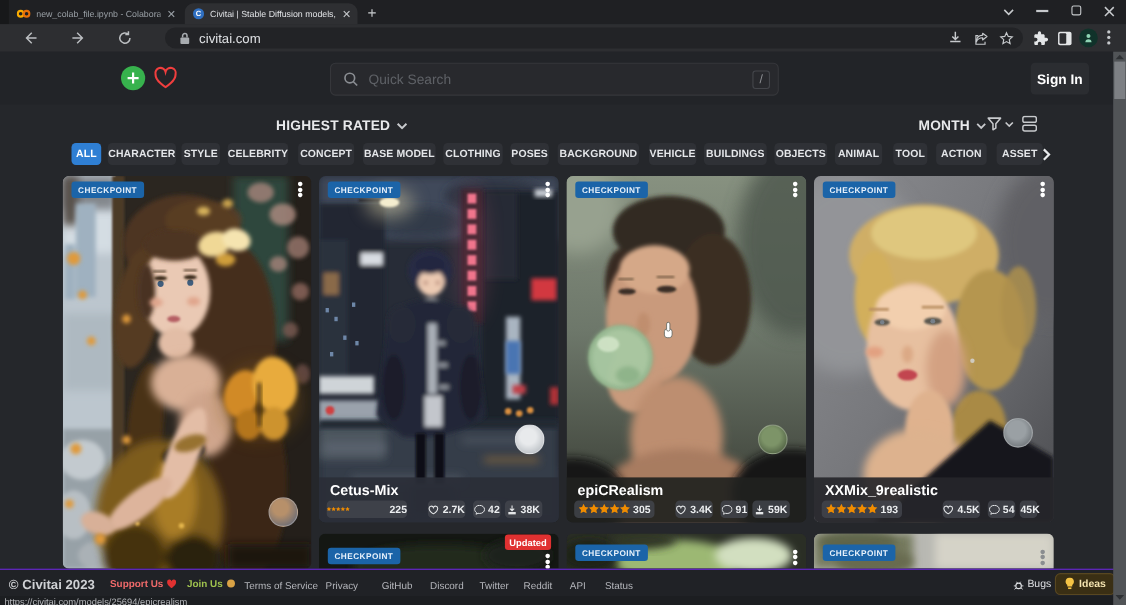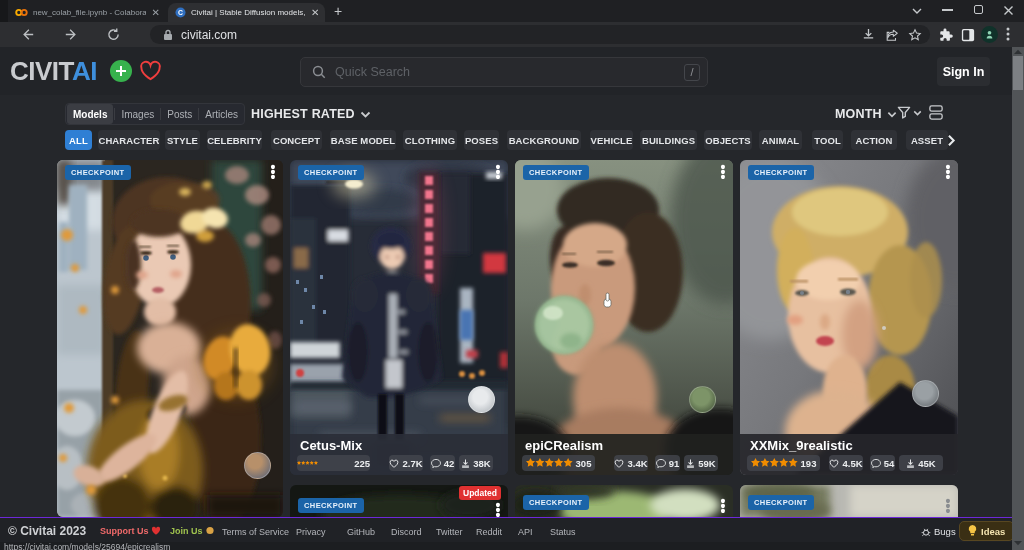--- a/index.html
+++ b/index.html
@@ -119,21 +119,20 @@
     <circle cx="4" cy="3" r="2.1" fill="#8ed4b4"></circle>
     <path d="M0.8 9.5a3.2 3.2 0 0 1 6.4 0z" fill="#8ed4b4"></path>
   </svg>
 <svg class="abs" style="left:1006px; top:27px;" width="4" height="14" viewBox="0 0 4 14">
     <circle cx="2" cy="2" r="1.5" fill="#c6c9cc"></circle>
     <circle cx="2" cy="7" r="1.5" fill="#c6c9cc"></circle>
     <circle cx="2" cy="12" r="1.5" fill="#c6c9cc"></circle>
   </svg>
 
 <div class="abs" id="siteheader">
-  <div class="abs" style="left:10px; top:9px; font-weight:bold; font-size:26px; letter-spacing:-0.5px; font-stretch:condensed;"><span style="color:#c9cbcf;">CIVIT</span><span style="color:#3e8fdd;">AI</span></div>
   <div class="abs" style="left:110px; top:60px;"></div>
   <div class="abs" style="left:110px; top:13px; width:22px; height:22px; border-radius:50%; background:#37b24d;"></div>
   <svg class="abs" style="left:115px; top:18px;" width="12" height="12" viewBox="0 0 12 12">
       <path d="M6 1v10M1 6h10" stroke="#fff" stroke-width="2"></path>
     </svg>
   <svg class="abs" style="left:139px; top:13px;" width="23" height="22" viewBox="0 0 24 22">
       <path d="M12 19.5S2.5 14 2.5 7.5A4.8 4.8 0 0 1 12 5a4.8 4.8 0 0 1 9.5 2.5C21.5 14 12 19.5 12 19.5z" stroke="#f03e3e" stroke-width="2" fill="none"></path>
     </svg>
   <div id="searchbar">
     <svg style="margin-left:11px;" width="14" height="14" viewBox="0 0 14 14">
@@ -141,29 +140,20 @@
         <path d="M9.3 9.3l3.4 3.4" stroke="#8a8d92" stroke-width="1.5"></path>
       </svg>
     <span style="color:#5e6166; font-size:12.5px; margin-left:9px;">Quick Search</span>
     <div style="flex:1"></div>
     <div style="margin-right:7px; width:16px; height:17px; border:1px solid #44464b; border-radius:3px; color:#909296; font-size:11px; display:flex; align-items:center; justify-content:center;">/</div>
   </div>
   <div id="signin">Sign In</div>
 </div>
 
 <div class="abs" id="content">
-  <div id="segctl">
-    <div class="seg active">Models</div>
-      <div class="segsep"></div>
-    <div class="seg">Images</div>
-      <div class="segsep"></div>
-    <div class="seg">Posts</div>
-      <div class="segsep"></div>
-    <div class="seg">Articles</div>
-  </div>
   <div class="sortlabel" style="left:251px;">HIGHEST RATED
     <svg width="11" height="7" viewBox="0 0 11 7">
         <path d="M1.5 1.5l4 4 4-4" stroke="#c8cacd" stroke-width="1.8" fill="none"></path>
       </svg>
   </div>
   <div class="sortlabel" style="left:835px;">MONTH
     <svg width="10" height="7" viewBox="0 0 11 7">
         <path d="M1.5 1.5l4 4 4-4" stroke="#c8cacd" stroke-width="1.8" fill="none"></path>
       </svg>
   </div>
@@ -604,21 +594,21 @@
             <path d="M12 20S2.5 14.5 2.5 8A4.9 4.9 0 0 1 12 6a4.9 4.9 0 0 1 9.5 2c0 6.5-9.5 12-9.5 12z" stroke="#e4e6e8" stroke-width="2.4" fill="none"></path>
           </svg>
           <span>4.5K</span>
         </div>
     <div class="statchip" style="width:25px; margin-left:7px;">
           <svg width="10" height="9" viewBox="0 0 24 22">
             <path d="M12 1C5.9 1 1 5 1 10c0 2.9 1.7 5.5 4.3 7.2L4 21l4.6-2.3c1.1.3 2.2.4 3.4.4 6.1 0 11-4 11-9S18.1 1 12 1z" stroke="#e4e6e8" stroke-width="2.2" fill="none"></path>
           </svg>
           <span>54</span>
         </div>
-    <div class="statchip" style="width:44px; margin-left:4px;">
+    <div class="statchip" style="width:16px; margin-left:4px;">
           <svg width="9" height="9" viewBox="0 0 16 16">
             <path d="M8 1v8M4.5 6L8 9.5 11.5 6M2 12.5h12M2 14.5h12" stroke="#e4e6e8" stroke-width="1.8" fill="none"></path>
           </svg>
           <span>45K</span>
         </div>
   </div>
 </div>
 </div>
 
 <div class="card" style="left:290px; top:485px; width:218px; height:32px; border-radius:6px 6px 0 0;">

